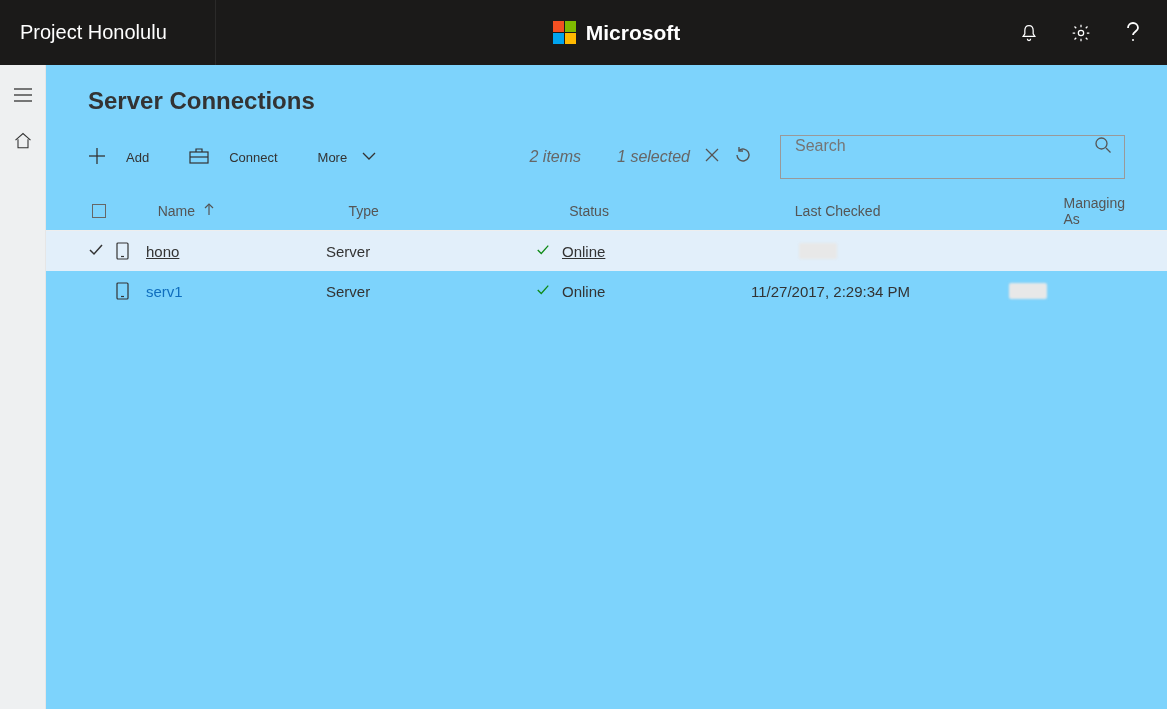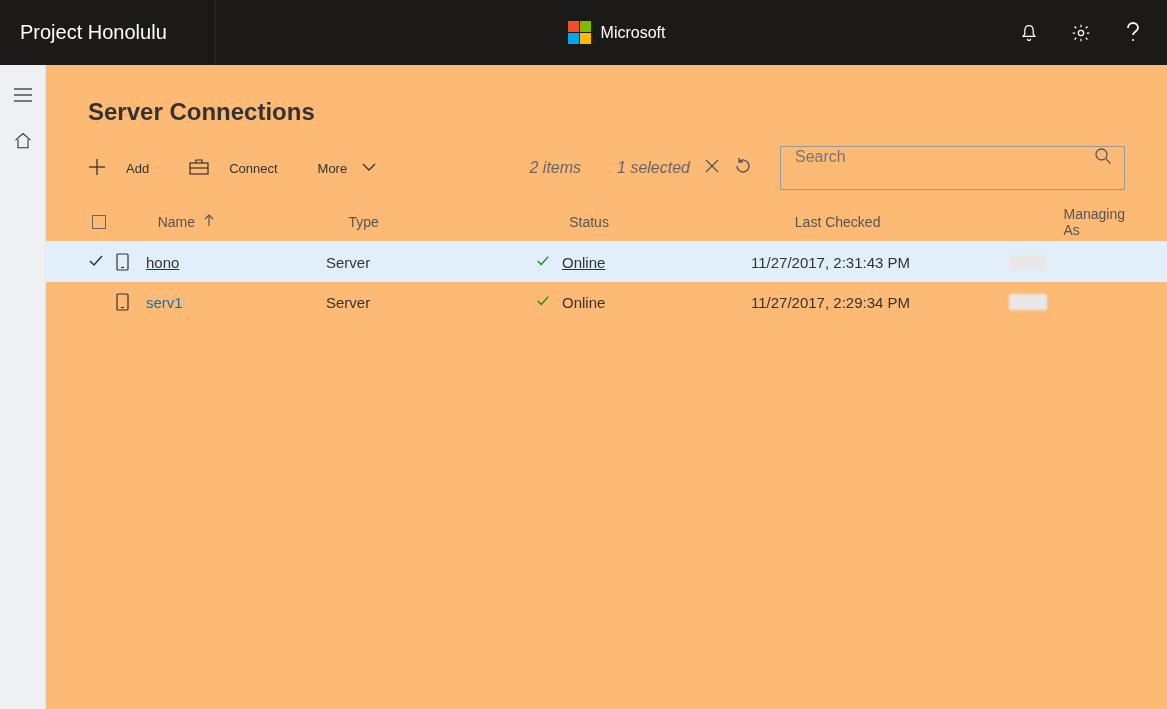--- a/index.html
+++ b/index.html
@@ -9,27 +9,27 @@
   .topbar .section { display:flex; align-items:center; padding-left:34px; font-size:20px; flex:0 0 auto; }
   .topbar .chev { margin-left:18px; display:flex; align-items:center; }
   .topbar .center { flex:1; display:flex; align-items:center; justify-content:center; }
   .center-inner { display:flex; align-items:center; }
   .ms-logo { display:grid; grid-template-columns: 11px 11px; grid-template-rows: 11px 11px; gap:1px; margin-right:10px; }
   .ms-logo div { width:11px; height:11px; }
   .sq1 { background:#f25022; }
   .sq2 { background:#7fba00; }
   .sq3 { background:#00a4ef; }
   .sq4 { background:#ffb900; }
-  .ms-text { font-size:16px; font-weight:400; color:#fff; }
+  .ms-text { font-size:21px; font-weight:700; color:#fff; }
   .topbar .right { display:flex; align-items:center; margin-left:auto; padding-right:22px; gap:28px; }
   .icon-btn { width:24px; height:24px; display:flex; align-items:center; justify-content:center; cursor:pointer; }
   .body-wrap { display:flex; height:calc(100vh - 65px); }
   .sidebar { width:46px; background:#eef0f1; display:flex; flex-direction:column; align-items:center; padding-top:18px; gap:22px; border-right:1px solid #e6e6e6; }
   .side-btn { width:24px; height:24px; display:flex; align-items:center; justify-content:center; cursor:pointer; }
-  .main { flex:1; background:#fdba74; padding:33px 0 0 0; overflow:hidden; }
+  .main { flex:1; background:#7dd3fc; padding:22px 0 0 0; overflow:hidden; }
   .page-title { font-size:24px; font-weight:600; margin:0 0 22px 42px; color:#333; }
   .toolbar { display:flex; align-items:center; margin:0 42px 14px 42px; height:40px; }
   .tb-item { display:flex; align-items:center; cursor:pointer; font-size:13px; color:#333; }
   .tb-item.add { margin-right:40px; }
   .tb-item.connect { margin-right:40px; }
   .tb-item.more { margin-right:0; }
   .tb-item svg, .tb-item .icon-wrap { margin-right:10px; }
   .toolbar .info { margin-left:auto; display:flex; align-items:center; color:#666; font-size:16px; font-style:italic; }
   .info-sep { margin:0 18px; }
   .info .count2 { }
@@ -212,21 +212,20 @@
         <div class="col-name">
             <a href="#" class="srv-link sel">hono</a>
           </div>
         <div class="col-type">Server</div>
         <div class="col-status status-cell">
           <span><svg width="14" height="14" viewBox="0 0 16 16" fill="none" stroke="#0e8a16" stroke-width="1.5">
                 <path d="M2 8 L6 12 L14 3"></path>
               </svg></span>
           <span class="status-text sel">Online</span>
         </div>
-        <div class="col-last">11/27/2017, 2:31:43 PM</div>
         <div class="col-manage">
             <div class="blur-box"></div>
           </div>
       </div>
 
       <div class="table-row">
         <div class="row-chk">
           <span style="width:16px"></span>
           <span class="srv-icon">
             <svg width="13" height="18" viewBox="0 0 13 18" fill="none" stroke="#333" stroke-width="1.2">

